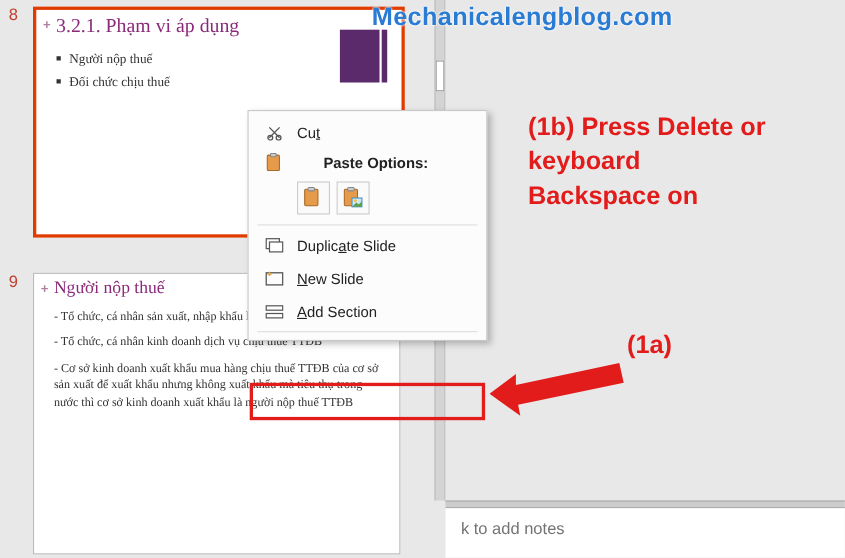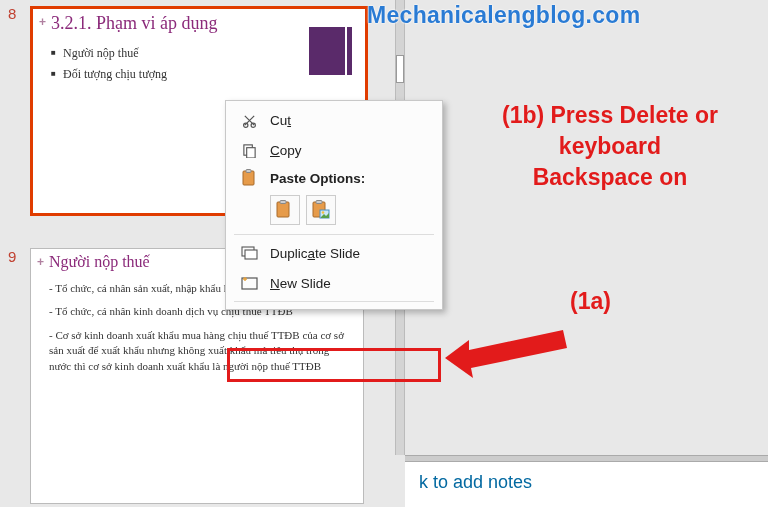--- a/index.html
+++ b/index.html
@@ -131,22 +131,22 @@
     border-bottom: 1px solid #aaa;
   }
   .notes-area {
     position: absolute;
     left: 405px;
     top: 462px;
     right: 0;
     bottom: 0;
     background: #fff;
     padding: 10px 14px;
-    font-size: 18px;
-    color: #0369a1;
+    font-size: 15px;
+    color: #737373;
   }
 
   
   .context-menu {
     position: absolute;
     left: 225px;
     top: 100px;
     width: 218px;
     background: #fcfcfc;
     border: 1px solid #c8c8c8;
@@ -199,36 +199,35 @@
   .highlight-box {
     position: absolute;
     border: 3px solid #e21b1b;
     pointer-events: none;
     z-index: 20;
   }
 
   
   .watermark {
     position: absolute;
-    left: 367px;
+    left: 338px;
     top: 2px;
     font-size: 23px;
     font-weight: bold;
     color: #2a7bd4;
     text-shadow: 0 0 2px #fff, 0 0 2px #fff;
     z-index: 30;
     letter-spacing: 0.3px;
     font-family: Arial, sans-serif;
   }
   .anno-text {
     position: absolute;
     color: #e21b1b;
     font-weight: bold;
     font-size: 23px;
-    text-align: center;
     font-family: Arial, sans-serif;
     z-index: 5;
   }
   .arrow-svg {
     position: absolute;
     z-index: 15;
   }
 </style>
 </head>
 <body>
@@ -238,21 +237,21 @@
   <span class="slide-num" style="left:8px; top:5px;">8</span>
 
   <div class="slide-thumb selected" style="left:30px; top:6px; width:338px; height:210px;">
     <span class="plus-marker">+</span>
     <div class="purple-bar"></div>
     <div class="purple-bar-thin"></div>
     <div class="slide-content">
       <div class="slide-title">3.2.1. Phạm vi áp dụng</div>
       <ul class="bullet-list">
         <li>Người nộp thuế</li>
-        <li>Đối tượng chịu tượng</li>
+        <li>Đối chức chịu thuế</li>
       </ul>
     </div>
   </div>
 
   <span class="slide-num" style="left:8px; top:248px;">9</span>
 
   <div class="slide-thumb" style="left:30px; top:248px; width:334px; height:256px;">
     <span class="plus-marker">+</span>
     <div class="slide-content">
       <div class="slide9-title">Người nộp thuế</div>
@@ -280,31 +279,22 @@
     <span class="menu-icon">
       <svg width="15" height="15" viewBox="0 0 16 16">
           <path d="M3 3 L13 13 M13 3 L3 13" stroke="#555" stroke-width="1.3" fill="none"></path>
           <circle cx="4" cy="13" r="2.3" fill="none" stroke="#555" stroke-width="1.3"></circle>
           <circle cx="12" cy="13" r="2.3" fill="none" stroke="#555" stroke-width="1.3"></circle>
         </svg>
     </span>
     <span class="menu-label">Cu<span class="uline">t</span></span>
   </div>
 
-  <div class="menu-item">
-    <span class="menu-icon">
-      <svg width="15" height="15" viewBox="0 0 16 16">
-          <rect x="2" y="2" width="9" height="11" fill="none" stroke="#555" stroke-width="1.2"></rect>
-          <rect x="5" y="5" width="9" height="11" fill="#fff" stroke="#555" stroke-width="1.2"></rect>
-        </svg>
-    </span>
-    <span class="menu-label"><span class="uline">C</span>opy</span>
-  </div>
-
-  <div class="menu-item" style="height:26px;">
+
+  <div class="menu-item" style="height:26px;gap:24px;">
     <span class="menu-icon">
       <svg width="16" height="18" viewBox="0 0 16 18">
           <rect x="2" y="2" width="11" height="14" rx="1" fill="#e69b4a" stroke="#a86a2a"></rect>
           <rect x="5" y="0.5" width="5" height="3" rx="1" fill="#ccc" stroke="#888"></rect>
         </svg>
     </span>
     <span class="menu-label" style="font-weight:bold;">Paste Options:</span>
   </div>
   <div class="paste-options">
     <div class="paste-btn">
@@ -340,37 +330,46 @@
     <span class="menu-icon">
       <svg width="17" height="15" viewBox="0 0 17 15">
           <rect x="1" y="2" width="15" height="11" fill="none" stroke="#555" stroke-width="1.2"></rect>
           <path d="M4 5 L4 1 M2 3 L6 3" stroke="#e6a23c" stroke-width="1.4"></path>
         </svg>
     </span>
     <span class="menu-label"><span class="uline">N</span>ew Slide</span>
   </div>
 
 
+  <div class="menu-item">
+    <span class="menu-icon">
+      <svg width="17" height="15" viewBox="0 0 17 15">
+          <rect x="1" y="2" width="15" height="4" fill="none" stroke="#555" stroke-width="1.1"></rect>
+          <rect x="1" y="9" width="15" height="4" fill="none" stroke="#555" stroke-width="1.1"></rect>
+        </svg>
+    </span>
+    <span class="menu-label"><span class="uline">A</span>dd Section</span>
+  </div>
 
   <div class="menu-sep"></div>
 
 
 </div>
 
 <div class="highlight-box" style="left:227px; top:348px; width:214px; height:34px;"></div>
 
 <div class="watermark">Mechanicalengblog.com</div>
 
 <div class="anno-text" style="left:480px; top:100px; width:260px; line-height:1.35;">
   <div>(1b) Press Delete or</div>
   <div>keyboard</div>
   <div>Backspace on</div>
 </div>
 
-<div class="anno-text" style="left:570px; top:288px;">(1a)</div>
+<div class="anno-text" style="left:570px; top:300px;">(1a)</div>
 
 <svg class="arrow-svg" style="left:445px; top:330px;" width="130" height="60">
   <defs>
     <marker id="ah" markerWidth="8" markerHeight="8" refX="2" refY="4" orient="auto">
       <polygon points="0,0 8,4 0,8" fill="#e21b1b"></polygon>
     </marker>
   </defs>
   <polygon points="0,28 24,10 24,20 118,0 122,18 26,38 28,48" fill="#e21b1b"></polygon>
 </svg>
 

